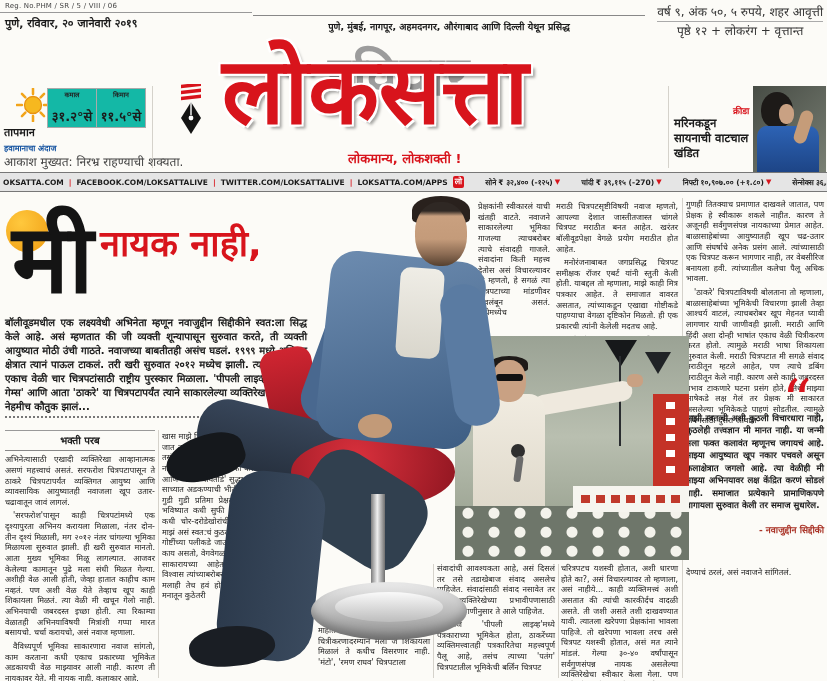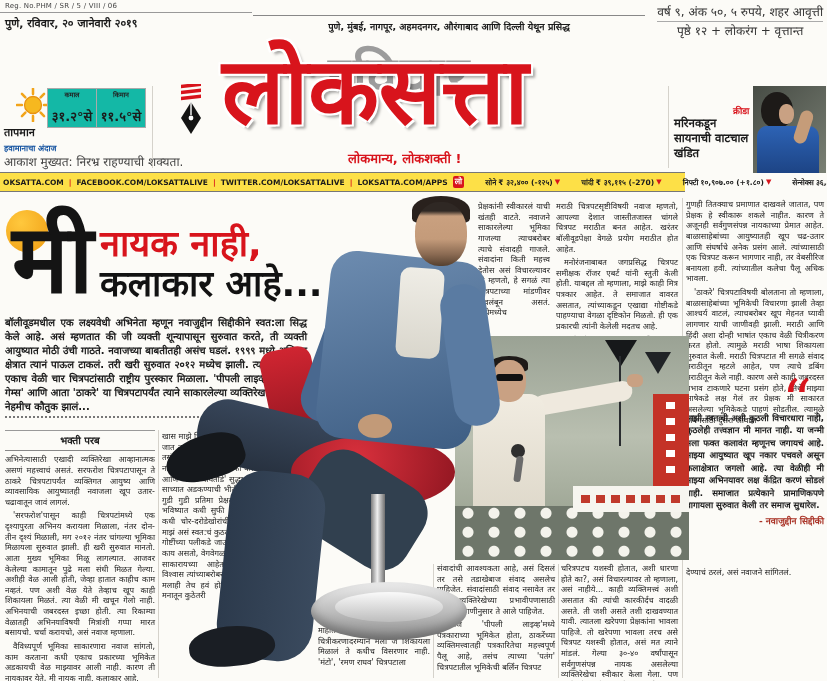--- a/index.html
+++ b/index.html
@@ -34,22 +34,22 @@
   .fcx{left:4px;top:153px;font-size:12px;color:#444;}
   
   .kicker{left:733px;top:104px;font-size:9px;font-weight:800;color:#d8141c;}
   .steaser{left:674px;top:116px;width:78px;font-size:11.5px;font-weight:800;line-height:1.3;text-align:left;}
   .photo-saina{left:753px;top:86px;width:73px;height:87px;background:linear-gradient(135deg,#474c45,#7a8074);overflow:hidden;}
   .photo-saina .hair{position:absolute;left:8px;top:6px;width:32px;height:36px;background:#1d1a18;border-radius:50% 50% 45% 45%;}
   .photo-saina .face{position:absolute;left:26px;top:18px;width:15px;height:20px;background:#c9a183;border-radius:45%;}
   .photo-saina .jersey{position:absolute;left:4px;top:40px;width:62px;height:47px;background:linear-gradient(180deg,#2d63b5,#1d4485);border-radius:10px 10px 0 0;}
   .photo-saina .arm{position:absolute;left:44px;top:24px;width:13px;height:34px;background:#c59c79;border-radius:8px;transform:rotate(18deg);}
   
-  .strip{left:0;top:172px;width:685px;height:20px;border-top:1px solid #777;border-bottom:1px solid #777;
-    display:flex;align-items:center;gap:5px;padding:0 3px;box-sizing:border-box;font-size:7.5px;font-weight:800;white-space:nowrap;background:#fde047;}
+  .strip{left:0;top:172px;width:827px;height:20px;border-top:1px solid #777;border-bottom:1px solid #777;
+    display:flex;align-items:center;gap:5px;padding:0 3px;box-sizing:border-box;font-size:7.5px;font-weight:800;white-space:nowrap;background:#e5e5e5;}
   .sep{color:#d8141c;font-weight:900;}
   .lo-badge{background:#d8141c;color:#fff;border-radius:2px;font-size:8px;font-weight:800;padding:0 2px;line-height:12px;}
   .mkt{display:inline-flex;gap:2px;align-items:center;margin-left:16px;}
   .arrow{color:#d8141c;font-size:7px;}
   
   .mi-circle{left:6px;top:210px;width:42px;height:42px;border-radius:50%;background:radial-gradient(circle at 35% 30%,#ffc83d,#ef9c12);z-index:2;}
   .mi{left:12px;top:212px;font-size:95px;font-weight:800;line-height:1;z-index:3;color:#141414;}
   .hl-red{left:100px;top:226px;font-size:36px;font-weight:800;color:#d8141c;line-height:1;z-index:3;}
   .hl-black{left:100px;top:266px;font-size:36px;font-weight:800;color:#121212;line-height:1;z-index:3;}
   .intro{left:5px;top:316px;width:302px;font-size:10px;font-weight:700;line-height:1.4;text-align:justify;color:#1d1d1d;}
@@ -68,21 +68,21 @@
   .colA{left:478px;top:202px;width:72px;}
   .colB{left:556px;top:202px;width:122px;}
   .colC{left:686px;top:200px;width:138px;}
   .vr1{left:158px;top:430px;height:248px;}
   .vr2{left:558px;top:564px;height:114px;}
   .vr3{left:682px;top:198px;height:480px;}
   .vr4{left:433px;top:564px;height:114px;}
   
   .qmark{left:782px;top:372px;font-size:58px;line-height:1;color:#d8141c;font-family:"DejaVu Serif","Liberation Serif",serif;z-index:4;}
   .quote{left:686px;top:412px;width:138px;font-size:8.6px;font-weight:700;line-height:1.45;text-align:justify;color:#1c1c1c;z-index:3;}
-  .qattr{margin-top:3px;text-align:right;font-weight:800;font-size:9px;color:#a93226;}
+  .qattr{margin-top:12px;text-align:right;font-weight:800;font-size:9px;color:#a93226;}
   
   .photo-main{left:95px;top:196px;width:380px;height:470px;z-index:5;pointer-events:none;}
   .photo-main div{position:absolute;}
   .pm-chairback{left:172px;top:152px;width:52px;height:98px;background:linear-gradient(180deg,#d02531,#8e1520);border-radius:14px;transform:rotate(-12deg);}
   .pm-seat{left:196px;top:240px;width:164px;height:72px;background:radial-gradient(circle at 40% 30%,#d8303c,#8e1520);border-radius:50%;}
   .pm-torso{left:228px;top:60px;width:156px;height:188px;background:linear-gradient(160deg,#6d8cb0,#3d5d83);border-radius:26px;transform:rotate(6deg);}
   .pm-tee{left:303px;top:72px;width:44px;height:90px;background:linear-gradient(180deg,#efede6,#d9d6cc);border-radius:10px;transform:rotate(4deg);}
   .pm-armL{left:220px;top:98px;width:54px;height:132px;background:#49688f;border-radius:24px;transform:rotate(20deg);}
   .pm-armR{left:352px;top:88px;width:46px;height:142px;background:#5a7ba2;border-radius:22px;transform:rotate(-8deg);}
   .pm-hand{left:263px;top:218px;width:34px;height:24px;background:#c29a78;border-radius:50%;}
@@ -219,21 +219,20 @@
       <b>सेन्सेक्स</b>
       <span>३६,३८६.६१ (+१२.५३)</span>
       <span class="arrow">▼</span>
     </span>
 
   </div>
 
   <div class="abs mi-circle"></div>
   <div class="abs mi">मी</div>
   <div class="abs hl-red">नायक नाही,</div>
-  <div class="abs hl-black">कलाकार आहे...</div>
   <div class="abs intro">बॉलीवूडमधील एक लक्ष्यवेधी अभिनेता म्हणून नवाजुद्दीन सिद्दीकीने स्वत:ला सिद्ध केले आहे. असं म्हणतात की जी व्यक्ती शून्यापासून सुरुवात करते, ती व्यक्ती आयुष्यात मोठी उंची गाठते. नवाजच्या बाबतीतही असंच घडलं. १९९९ मध्ये अभिनय क्षेत्रात त्यानं पाऊल टाकलं. तरी खरी सुरुवात २०१२ मध्येच झाली. त्या वर्षी त्याला एकाच वेळी चार चित्रपटांसाठी राष्ट्रीय पुरस्कार मिळाला. 'पीपली लाइव्ह' ते 'सेक्रेड गेम्स' आणि आता 'ठाकरे' या चित्रपटापर्यंत त्याने साकारलेल्या व्यक्तिरेखांसाठी त्याचं नेहमीच कौतुक झालं...</div>
   <div class="abs dotline"></div>
 
   <div class="abs vr vr1"></div>
   <div class="abs vr vr2"></div>
   <div class="abs vr vr3"></div>
   <div class="abs vr vr4"></div>
 
   <div class="abs col c1">
     <div class="byline">भक्ती परब</div>

